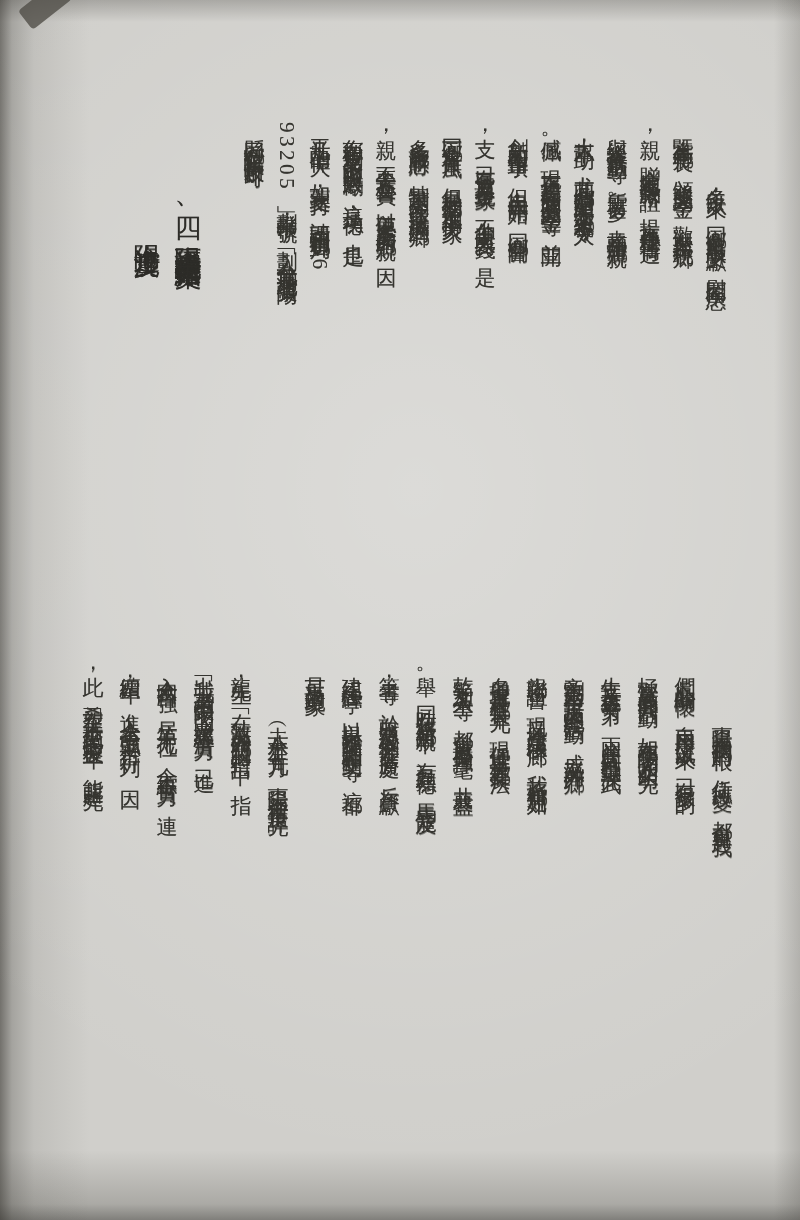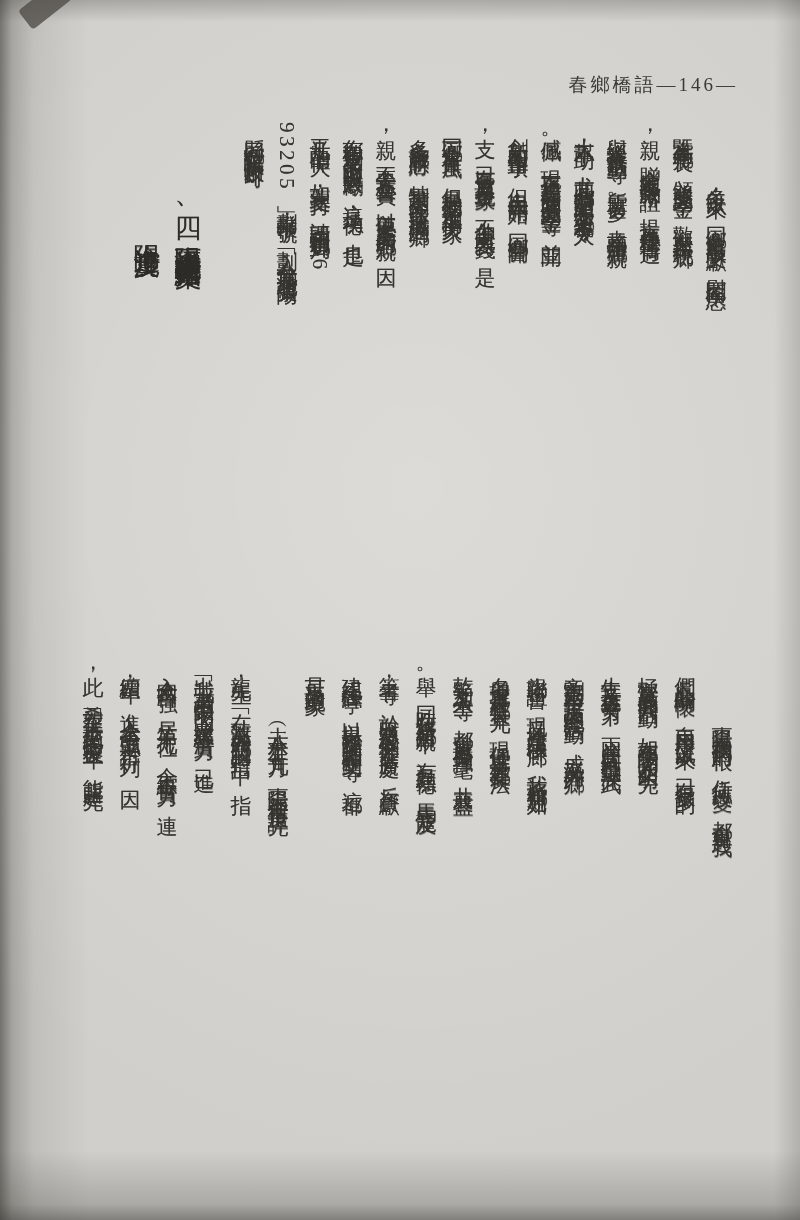--- a/index.html
+++ b/index.html
@@ -77,23 +77,20 @@
     letter-spacing: 4px;
   }
 </style>
 </head>
 <body>
 
 <div class="scan">
 
   <div class="corner-mark"></div>
 
-  <div class="header">
-    <span>春鄉橋語</span><span>—146—</span>
-  </div>
 
   <div class="vblock upper">　　多年以來，同鄉會爲出版文獻，慰問疾患
 暨高年鄉長，頒發獎助學金，歡迎來台探視鄉
 親，贈金地區餐敘聯誼，提高專任秘書待遇，
 與經常會務活動等，所需甚多。幸賴全體鄉親
 大幫小助，尤其同鄉遺贈如熊士文鄉親等令人
 感佩。現在更想提高慰問及獎助學金等，並開
 創新的工作事項。但自去年開始，同鄉會開
 支，已有透支原金現象。不伸手向人要錢，是
 同鄉會一貫作風，但是我們卻永遠期待大家，

